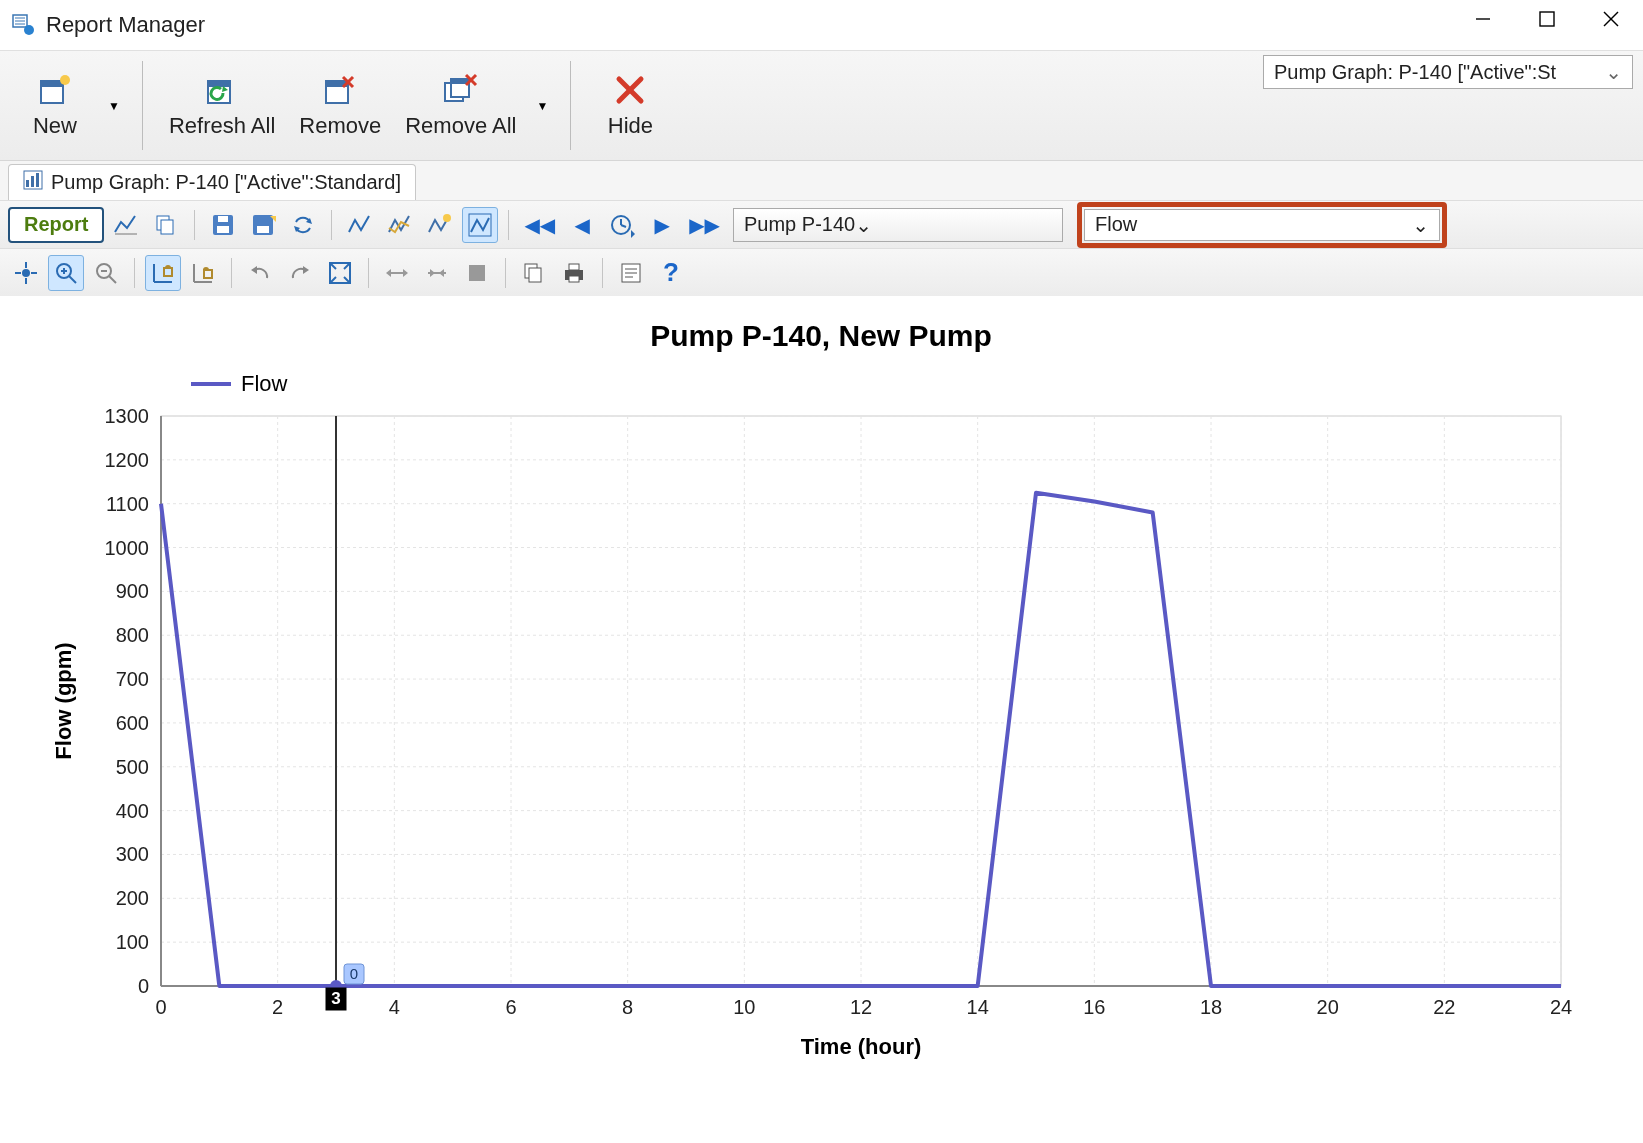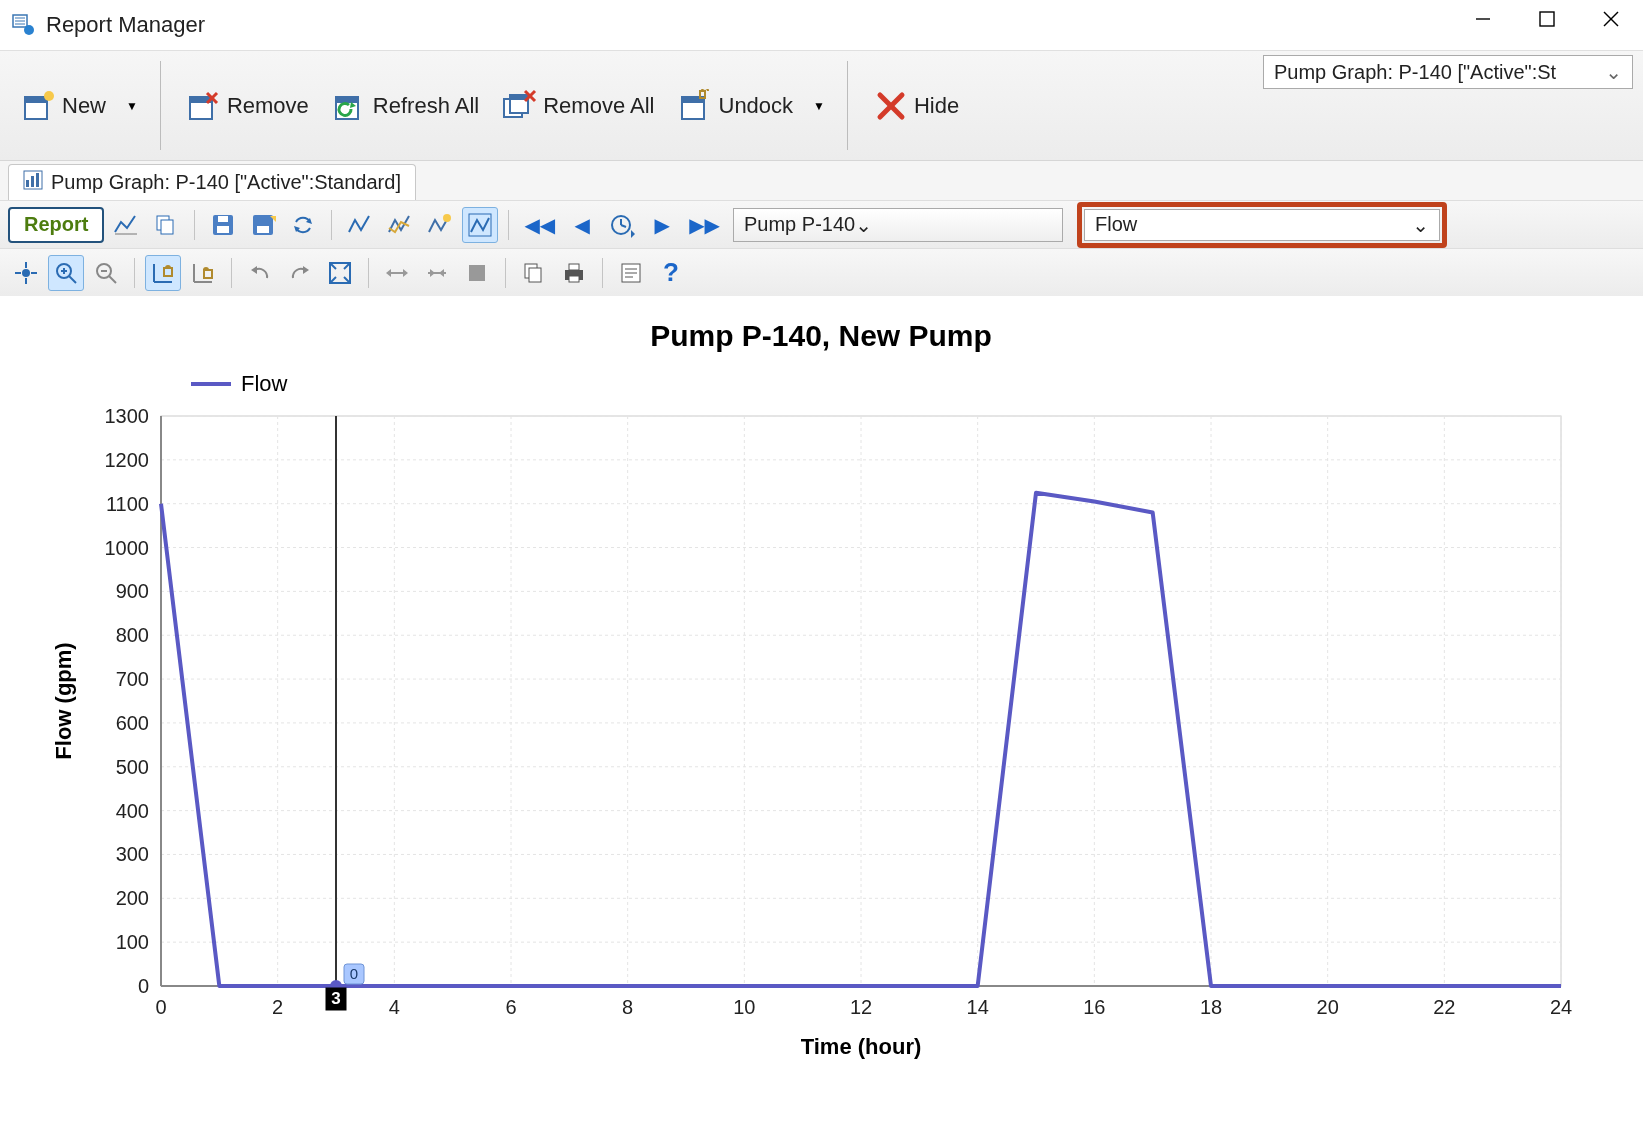--- a/index.html
+++ b/index.html
@@ -21,21 +21,21 @@
   .win-btn svg { stroke: #000; stroke-width: 1.4; fill: none; }
 
   
   .main-toolbar {
     display: flex; align-items: stretch; height: 110px; padding: 0 10px;
     background: linear-gradient(#f6f6f6, #ececec);
     border-top: 1px solid #e0e0e0;
   }
   .tb-sep { width: 1px; background: #bcbcbc; margin: 10px 14px; }
   .tb-btn {
-    display: flex; align-items: center; justify-content: center;
+    display: flex; flex-direction: column; align-items: center; justify-content: center;
     min-width: 90px; padding: 6px 12px; gap: 6px;
     cursor: default;
   }
   .tb-btn .lbl { font-size: 22px; color: #222; }
   .tb-dd { display: flex; align-items: center; }
   .tb-caret { font-size: 12px; color: #000; padding: 0 8px; }
   .icon-svg { height: 34px; }
 
   .view-select {
     margin-left: auto; align-self: flex-start; margin-top: 4px;
@@ -149,56 +149,47 @@
     </div>
     <span class="tb-caret">▼</span>
   </div>
 
   <div class="tb-sep"></div>
 
   <div class="tb-btn">
     <svg class="icon-svg" viewBox="0 0 34 34">
         <rect x="3" y="8" width="22" height="22" fill="#fff" stroke="#3f6fa8" stroke-width="2"></rect>
         <rect x="3" y="8" width="22" height="6" fill="#3f6fa8"></rect>
-        <line x1="20" y1="4" x2="30" y2="14" stroke="#d43b2a" stroke-width="3"></line>
-        <line x1="30" y1="4" x2="20" y2="14" stroke="#d43b2a" stroke-width="3"></line>
-      </svg>
-    <span class="lbl">Remove</span>
+        <path d="M18 20 a6 6 0 1 1 -2 -4" fill="none" stroke="#2aa54a" stroke-width="3"></path>
+        <polygon points="18,13 23,17 17,19" fill="#2aa54a"></polygon>
+      </svg>
+    <span class="lbl">Refresh All</span>
   </div>
 
   <div class="tb-btn">
     <svg class="icon-svg" viewBox="0 0 34 34">
         <rect x="3" y="8" width="22" height="22" fill="#fff" stroke="#3f6fa8" stroke-width="2"></rect>
         <rect x="3" y="8" width="22" height="6" fill="#3f6fa8"></rect>
-        <path d="M18 20 a6 6 0 1 1 -2 -4" fill="none" stroke="#2aa54a" stroke-width="3"></path>
-        <polygon points="18,13 23,17 17,19" fill="#2aa54a"></polygon>
-      </svg>
-    <span class="lbl">Refresh All</span>
+        <line x1="20" y1="4" x2="30" y2="14" stroke="#d43b2a" stroke-width="3"></line>
+        <line x1="30" y1="4" x2="20" y2="14" stroke="#d43b2a" stroke-width="3"></line>
+      </svg>
+    <span class="lbl">Remove</span>
   </div>
 
   <div class="tb-btn">
     <svg class="icon-svg" viewBox="0 0 34 34">
         <rect x="1" y="10" width="18" height="18" fill="#fff" stroke="#3f6fa8" stroke-width="2"></rect>
         <rect x="7" y="6" width="18" height="18" fill="#fff" stroke="#3f6fa8" stroke-width="2"></rect>
         <rect x="7" y="6" width="18" height="5" fill="#3f6fa8"></rect>
         <line x1="22" y1="2" x2="32" y2="12" stroke="#d43b2a" stroke-width="3"></line>
         <line x1="32" y1="2" x2="22" y2="12" stroke="#d43b2a" stroke-width="3"></line>
       </svg>
     <span class="lbl">Remove All</span>
   </div>
 
-  <div class="tb-btn">
-    <svg class="icon-svg" viewBox="0 0 34 34">
-        <rect x="3" y="8" width="22" height="22" fill="#fff" stroke="#3f6fa8" stroke-width="2"></rect>
-        <rect x="3" y="8" width="22" height="6" fill="#3f6fa8"></rect>
-        <rect x="21" y="2" width="5" height="7" fill="none" stroke="#b08a2e" stroke-width="2"></rect>
-        <path d="M23 2 a3 3 0 0 1 6 0" fill="none" stroke="#b08a2e" stroke-width="2"></path>
-      </svg>
-    <span class="lbl">Undock</span>
-  </div>
 
   <div class="tb-dd">
     <span class="tb-caret">▼</span>
   </div>
 
   <div class="tb-sep"></div>
 
   <div class="tb-btn">
     <svg class="icon-svg" viewBox="0 0 34 34">
         <line x1="6" y1="6" x2="28" y2="28" stroke="#d43b2a" stroke-width="5" stroke-linecap="round"></line>

